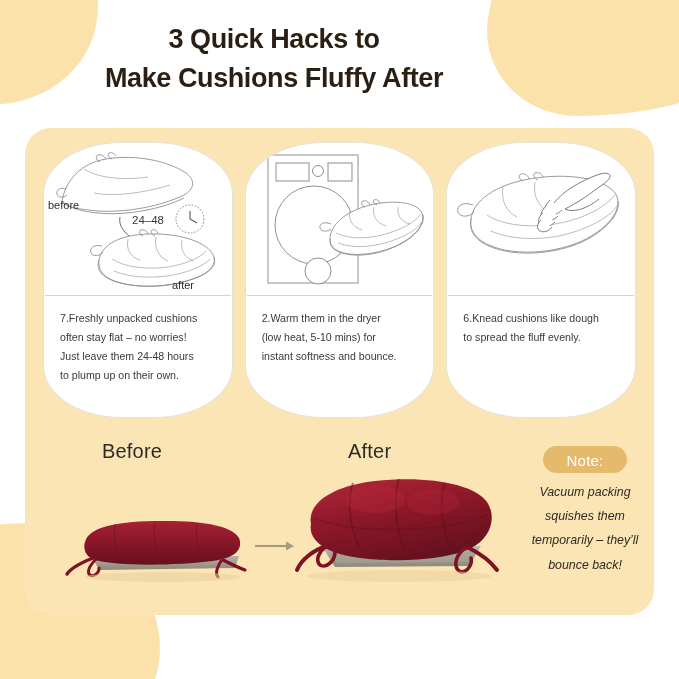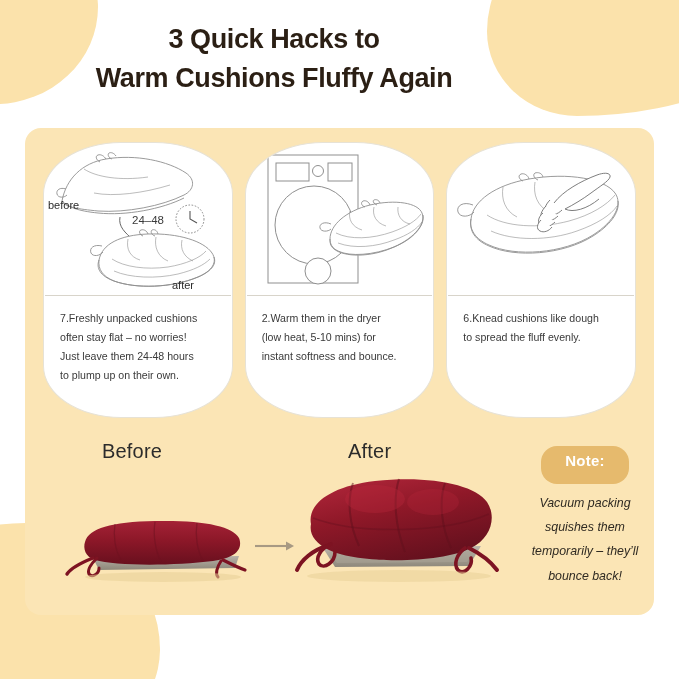--- a/index.html
+++ b/index.html
@@ -72,21 +72,21 @@
   }
 
   
   .card {
     position: absolute;
     left: 25px;
     top: 128px;
     width: 629px;
     height: 487px;
     background: #fbe5b5;
-    border-radius: 16px;
+    border-radius: 26px;
     z-index: 3;
   }
 
   
   .steps {
     position: absolute;
     left: 18px;
     top: 14px;
     width: 593px;
     height: 276px;
@@ -157,23 +157,23 @@
     left: 494px;
     top: 318px;
     width: 132px;
     text-align: center;
   }
   .note-pill {
     display: inline-block;
     background: #e6ba6d;
     color: #ffffff;
     font-size: 15px;
-    font-weight: bold;
+    font-weight: normal;
     border-radius: 16px;
-    padding: 6px 24px 15px 24px;
+    padding: 6px 24px 4px 24px;
     letter-spacing: 0.2px;
   }
   .note-body {
     margin-top: 7px;
     font-size: 12.4px;
     line-height: 1.95;
     color: #2f2a22;
     white-space: pre-line;
     font-style: italic;
   }
@@ -182,21 +182,21 @@
 <body>
 
 <div id="root">
 
   <div class="blob blob-tl"></div>
   <div class="blob blob-tr"></div>
   <div class="blob blob-bl"></div>
 
   <div class="title-wrap">
     <div class="title-line">3 Quick Hacks to</div>
-    <div class="title-line">Warm Cushions Fluffy Again</div>
+    <div class="title-line">Make Cushions Fluffy After</div>
   </div>
 
   <div class="card">
 
     <div class="steps">
 
       <div class="step">
         <div class="step-figure">
           <svg width="190" height="152" viewBox="0 0 190 152" fill="none" stroke="#8f8f8f" stroke-width="0.9">
 

